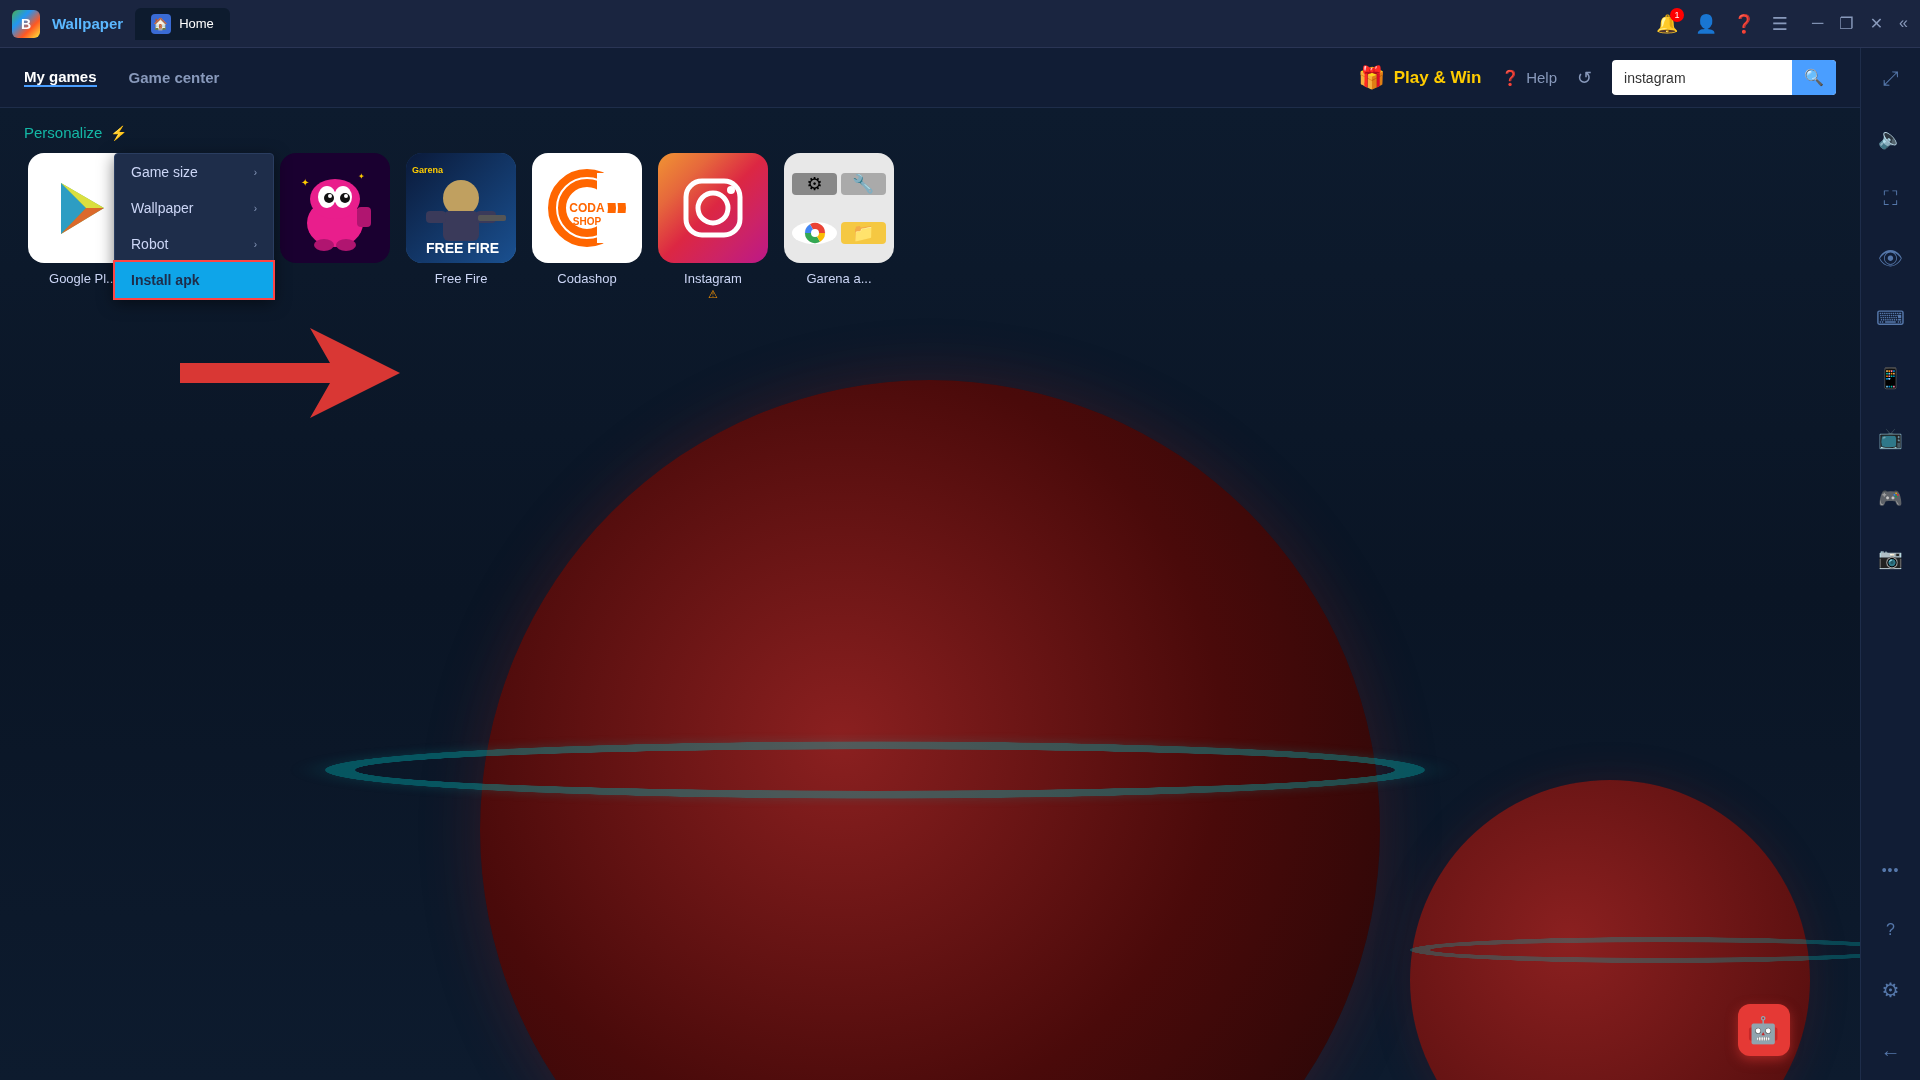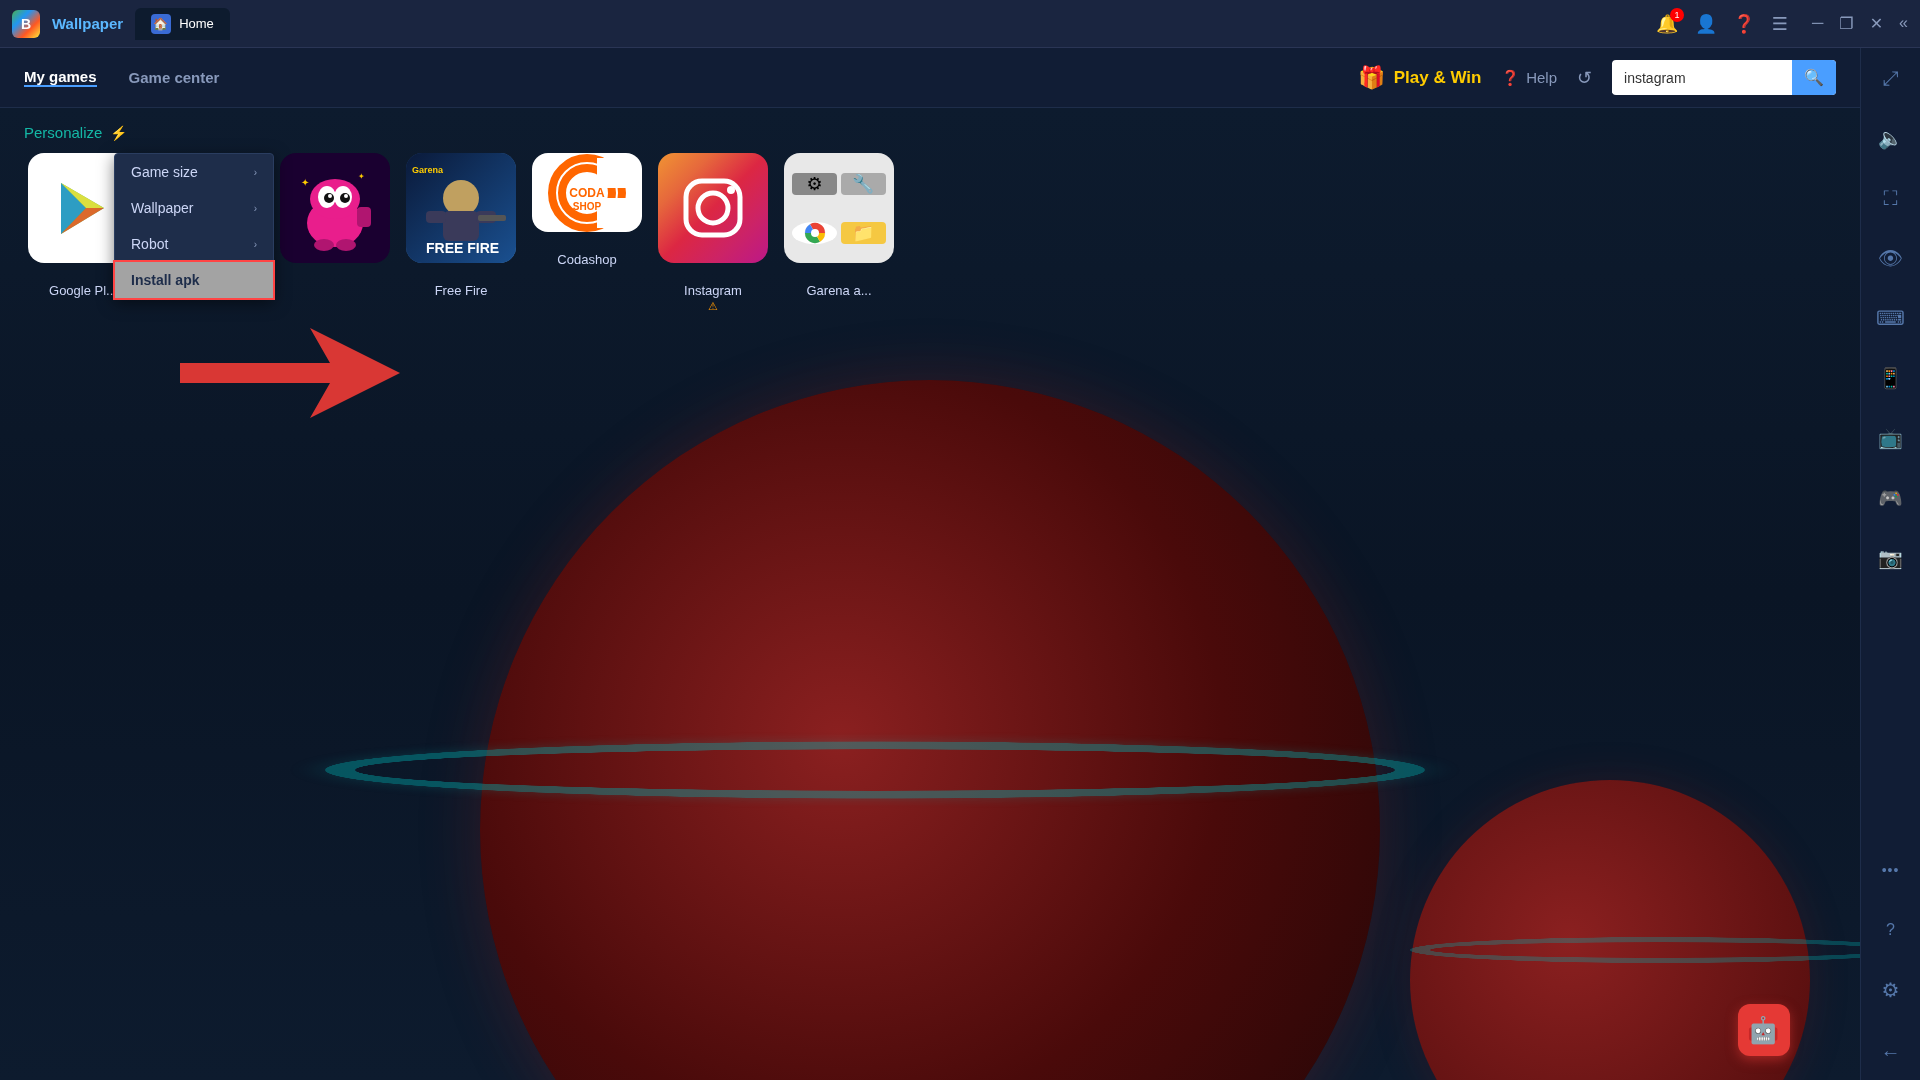--- a/index.html
+++ b/index.html
@@ -286,21 +286,21 @@
       display: flex;
       align-items: center;
       justify-content: space-between;
       padding: 10px 16px;
       color: #ccd6f6;
       font-size: 14px;
       cursor: pointer;
       white-space: nowrap;
     }
     .context-menu-item.highlighted {
-      background: #a3a3a3;
+      background: #0ea5e9;
       color: #1e2d4a;
       font-weight: 600;
       outline: 2px solid #ff4444;
     }
     .menu-arrow { font-size: 10px; color: #8899bb; }
 
     
     .apps-row {
       display: flex;
       gap: 8px;
@@ -315,21 +315,21 @@
       cursor: pointer;
     }
     .app-icon-box {
       width: 110px;
       height: 110px;
       border-radius: 16px;
       overflow: hidden;
       display: flex;
       align-items: center;
       justify-content: center;
-      margin-bottom: 20px;
+      margin-bottom: 8px;
       position: relative;
     }
     .app-label {
       color: #ccd6f6;
       font-size: 13px;
       text-align: center;
       max-width: 110px;
       overflow: hidden;
       text-overflow: ellipsis;
       white-space: nowrap;
@@ -367,21 +367,21 @@
       width: 110px;
       height: 110px;
       background: linear-gradient(135deg, #1a3a6b, #4a8acd);
       border-radius: 16px;
       overflow: hidden;
     }
 
     
     .codashop-icon {
       width: 110px;
-      height: 79px;
+      height: 110px;
       background: white;
       border-radius: 16px;
       display: flex;
       align-items: center;
       justify-content: center;
       font-size: 12px;
       color: #ff6600;
       font-weight: 700;
     }
 

